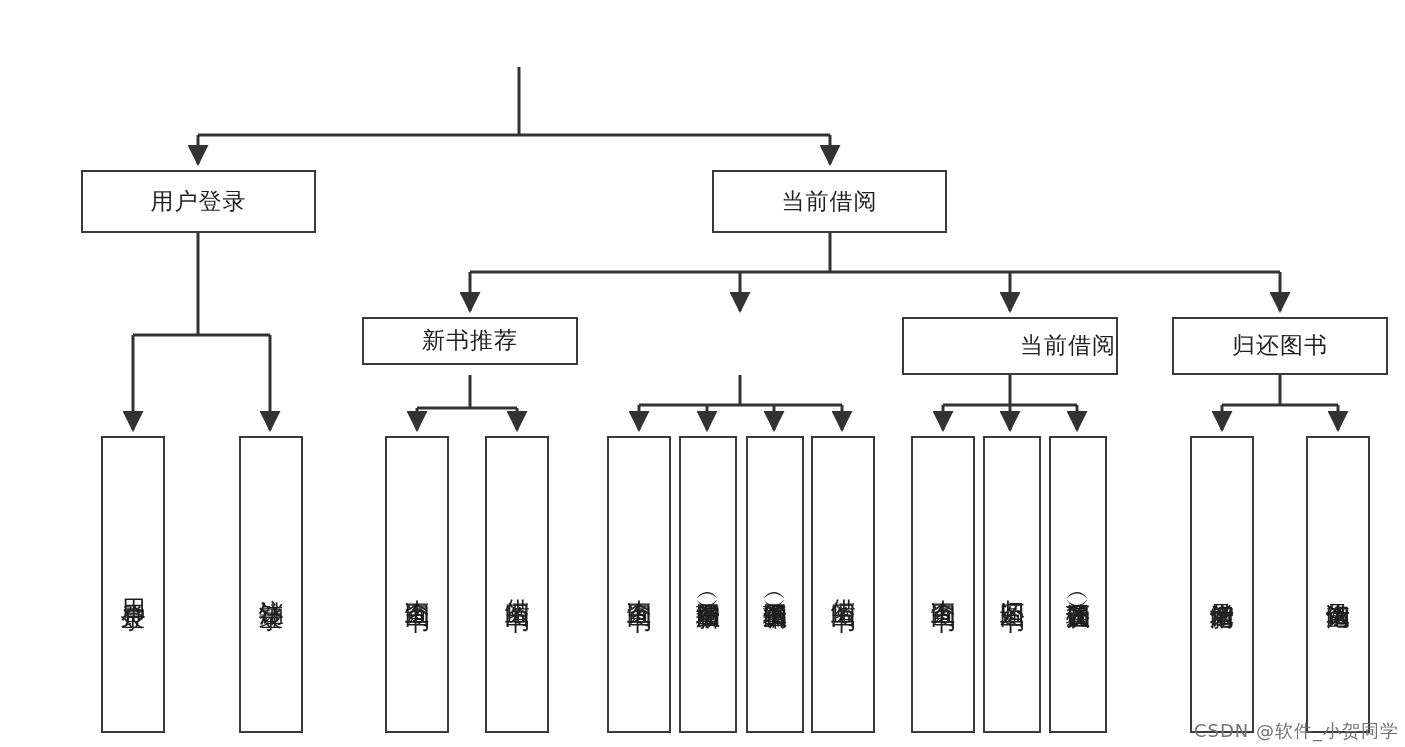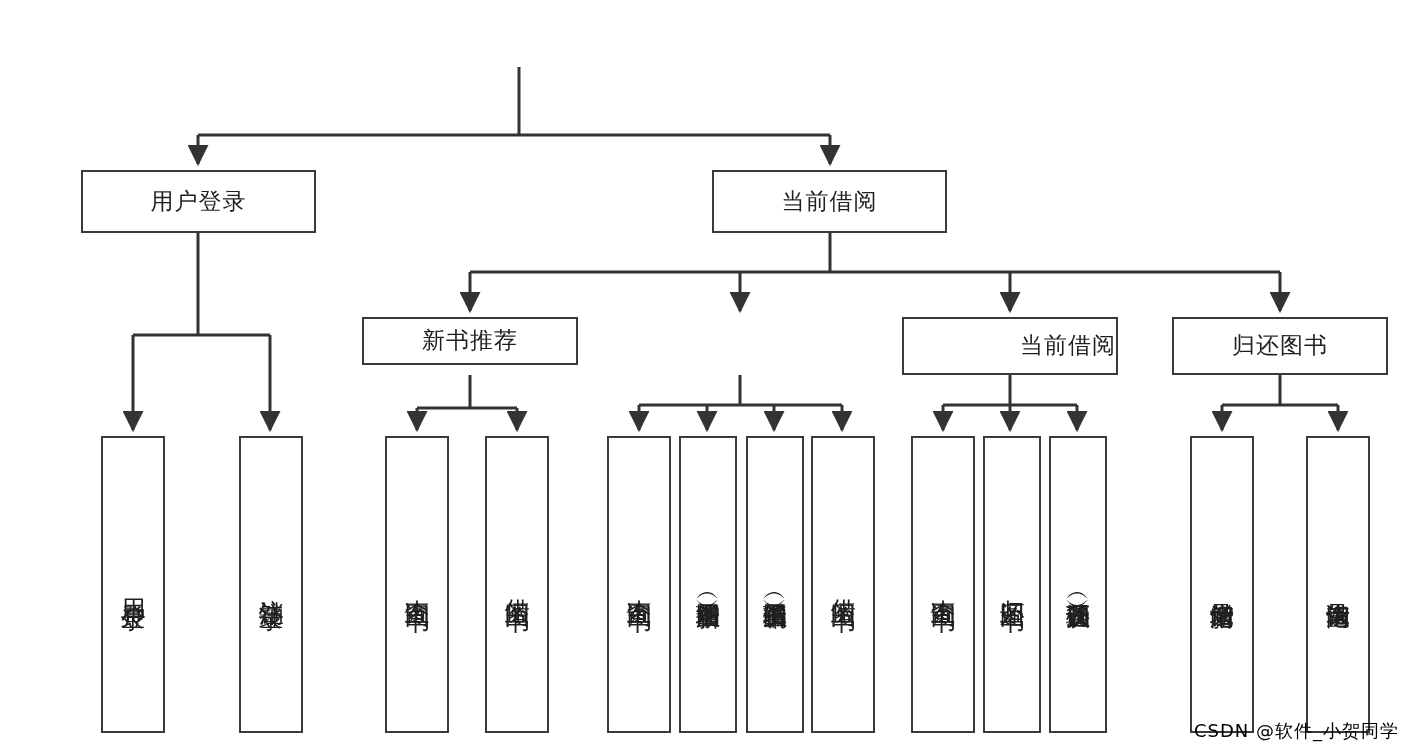--- a/index.html
+++ b/index.html
@@ -53,21 +53,21 @@
     writing-mode: vertical-rl;
     text-orientation: upright;
     display: block;
   }
   #root-node { font-size: 25px; }
   #watermark {
     position: absolute;
     right: 6px;
     bottom: 4px;
     font-size: 18px;
-    color: #000000;
+    color: #737373;
     letter-spacing: 1px;
     z-index: 3;
     white-space: nowrap;
   }
 </style>
 </head>
 <body>
 
 <div id="canvas">
 

